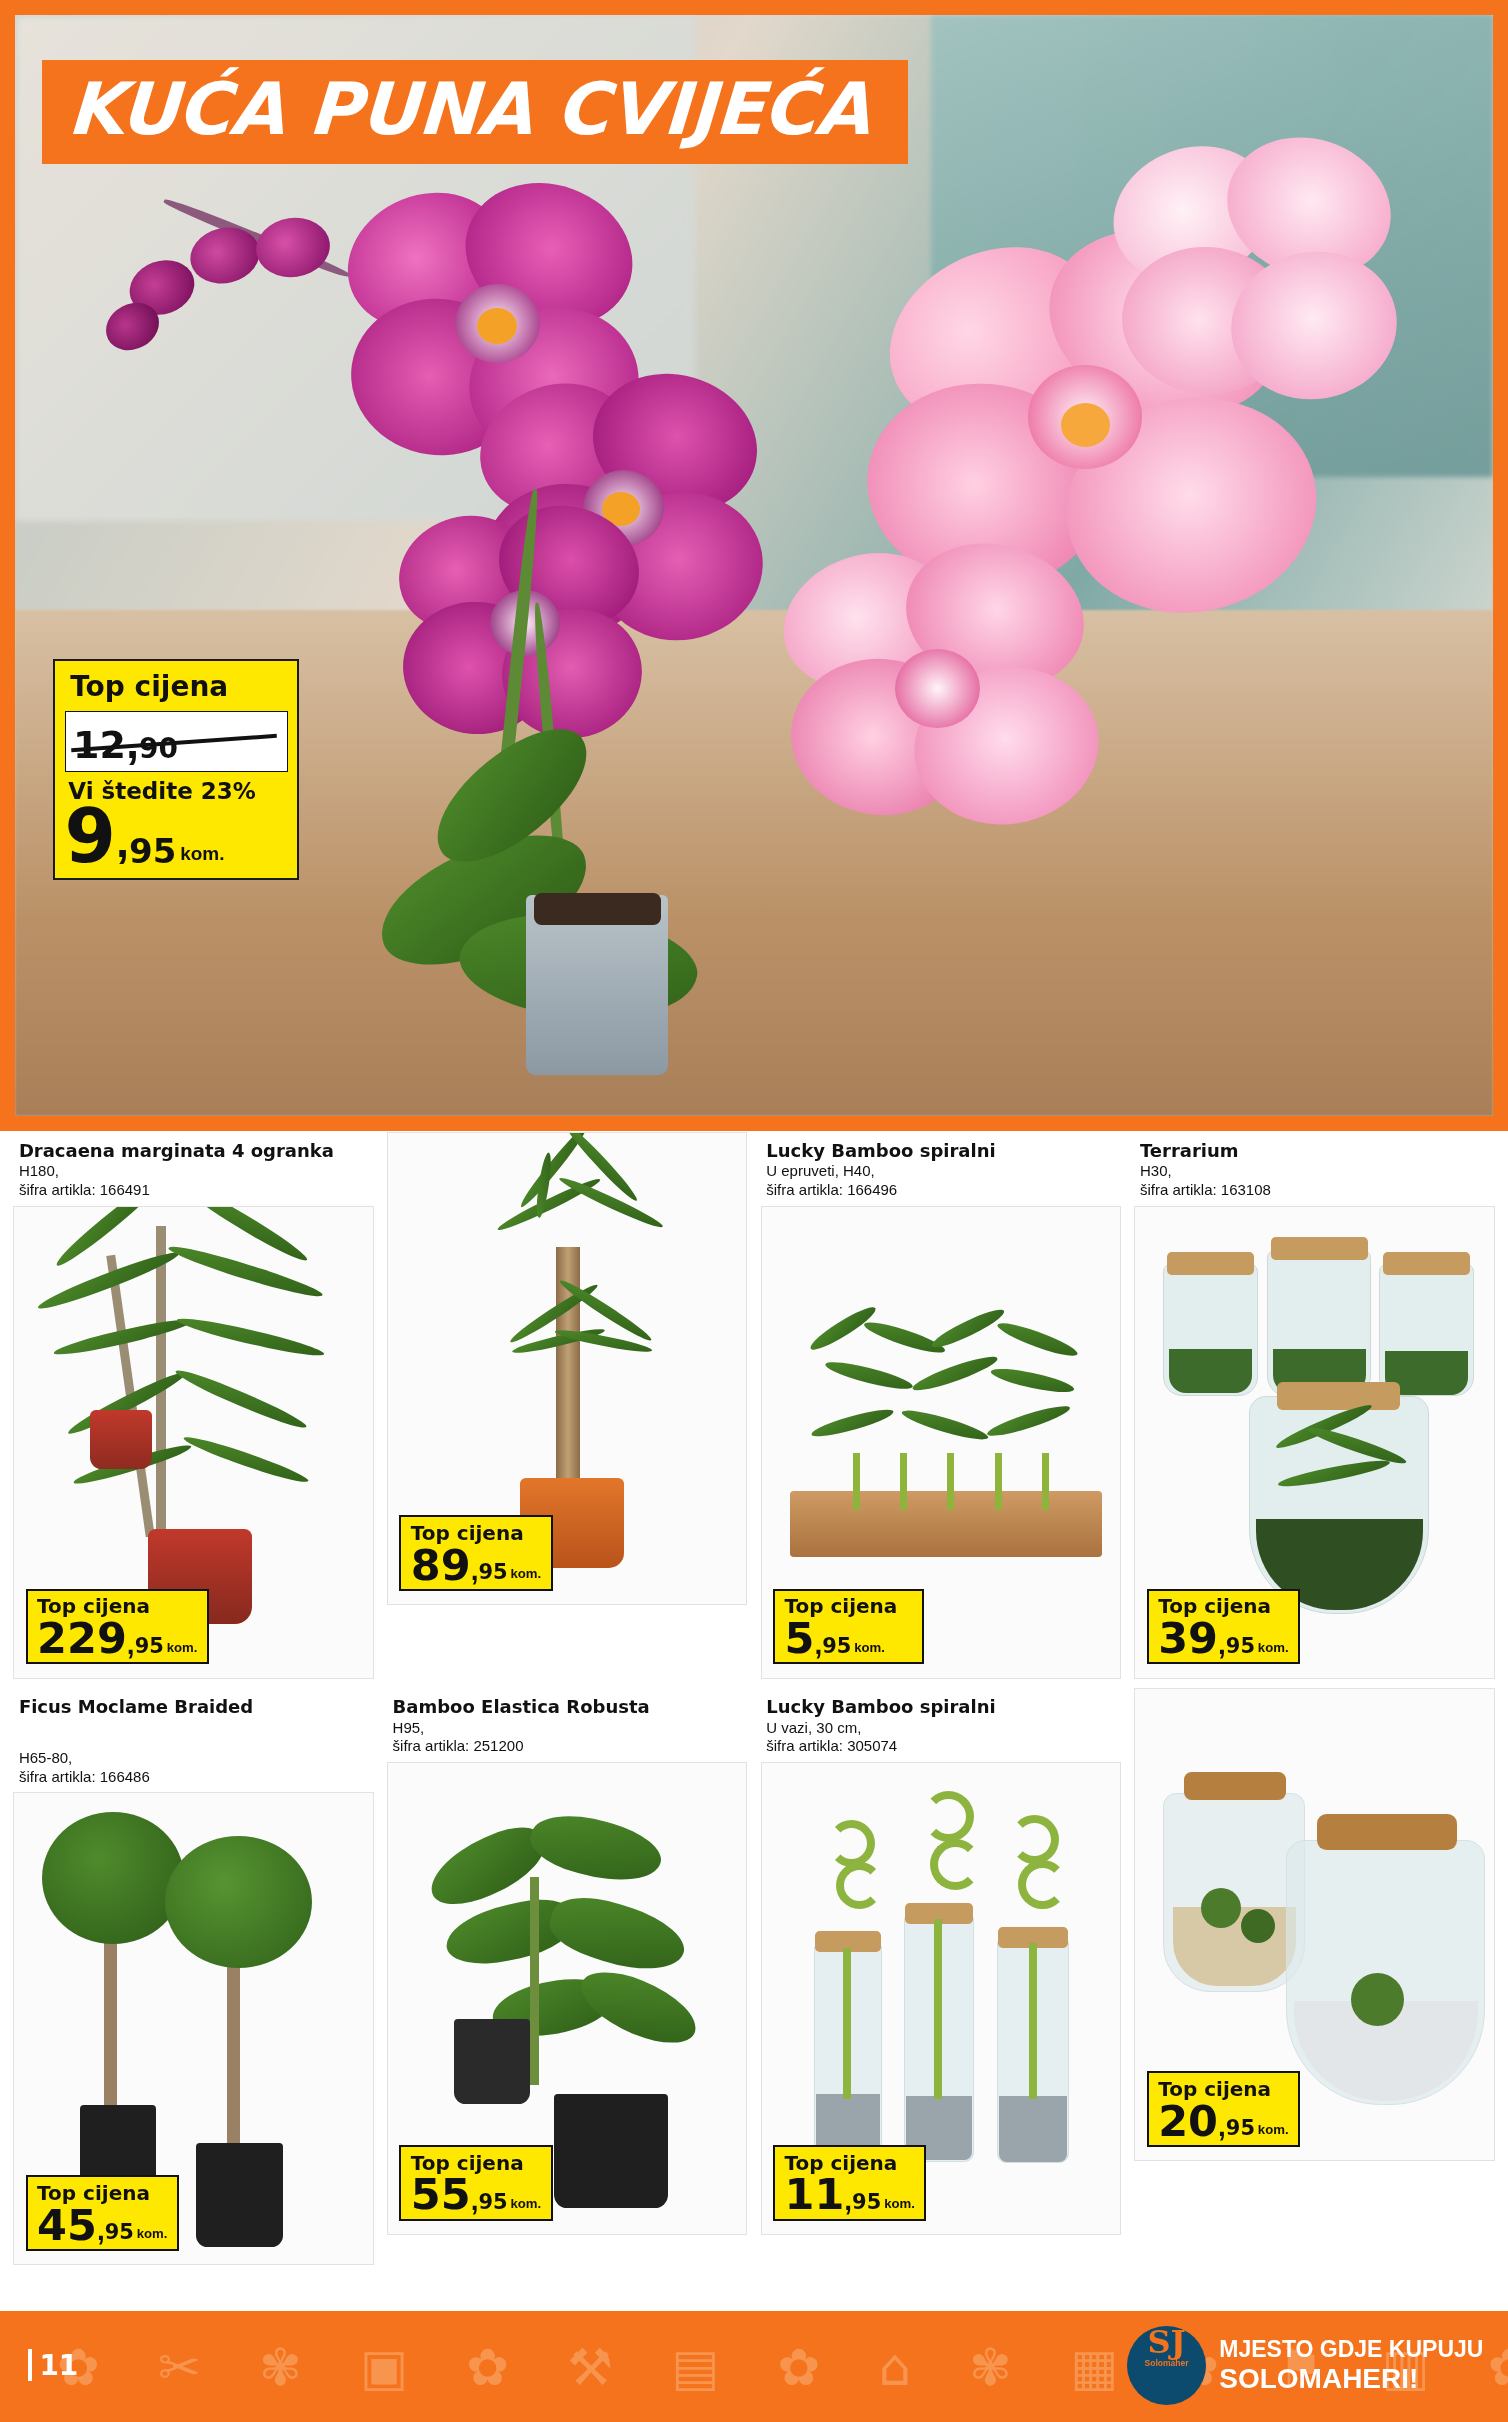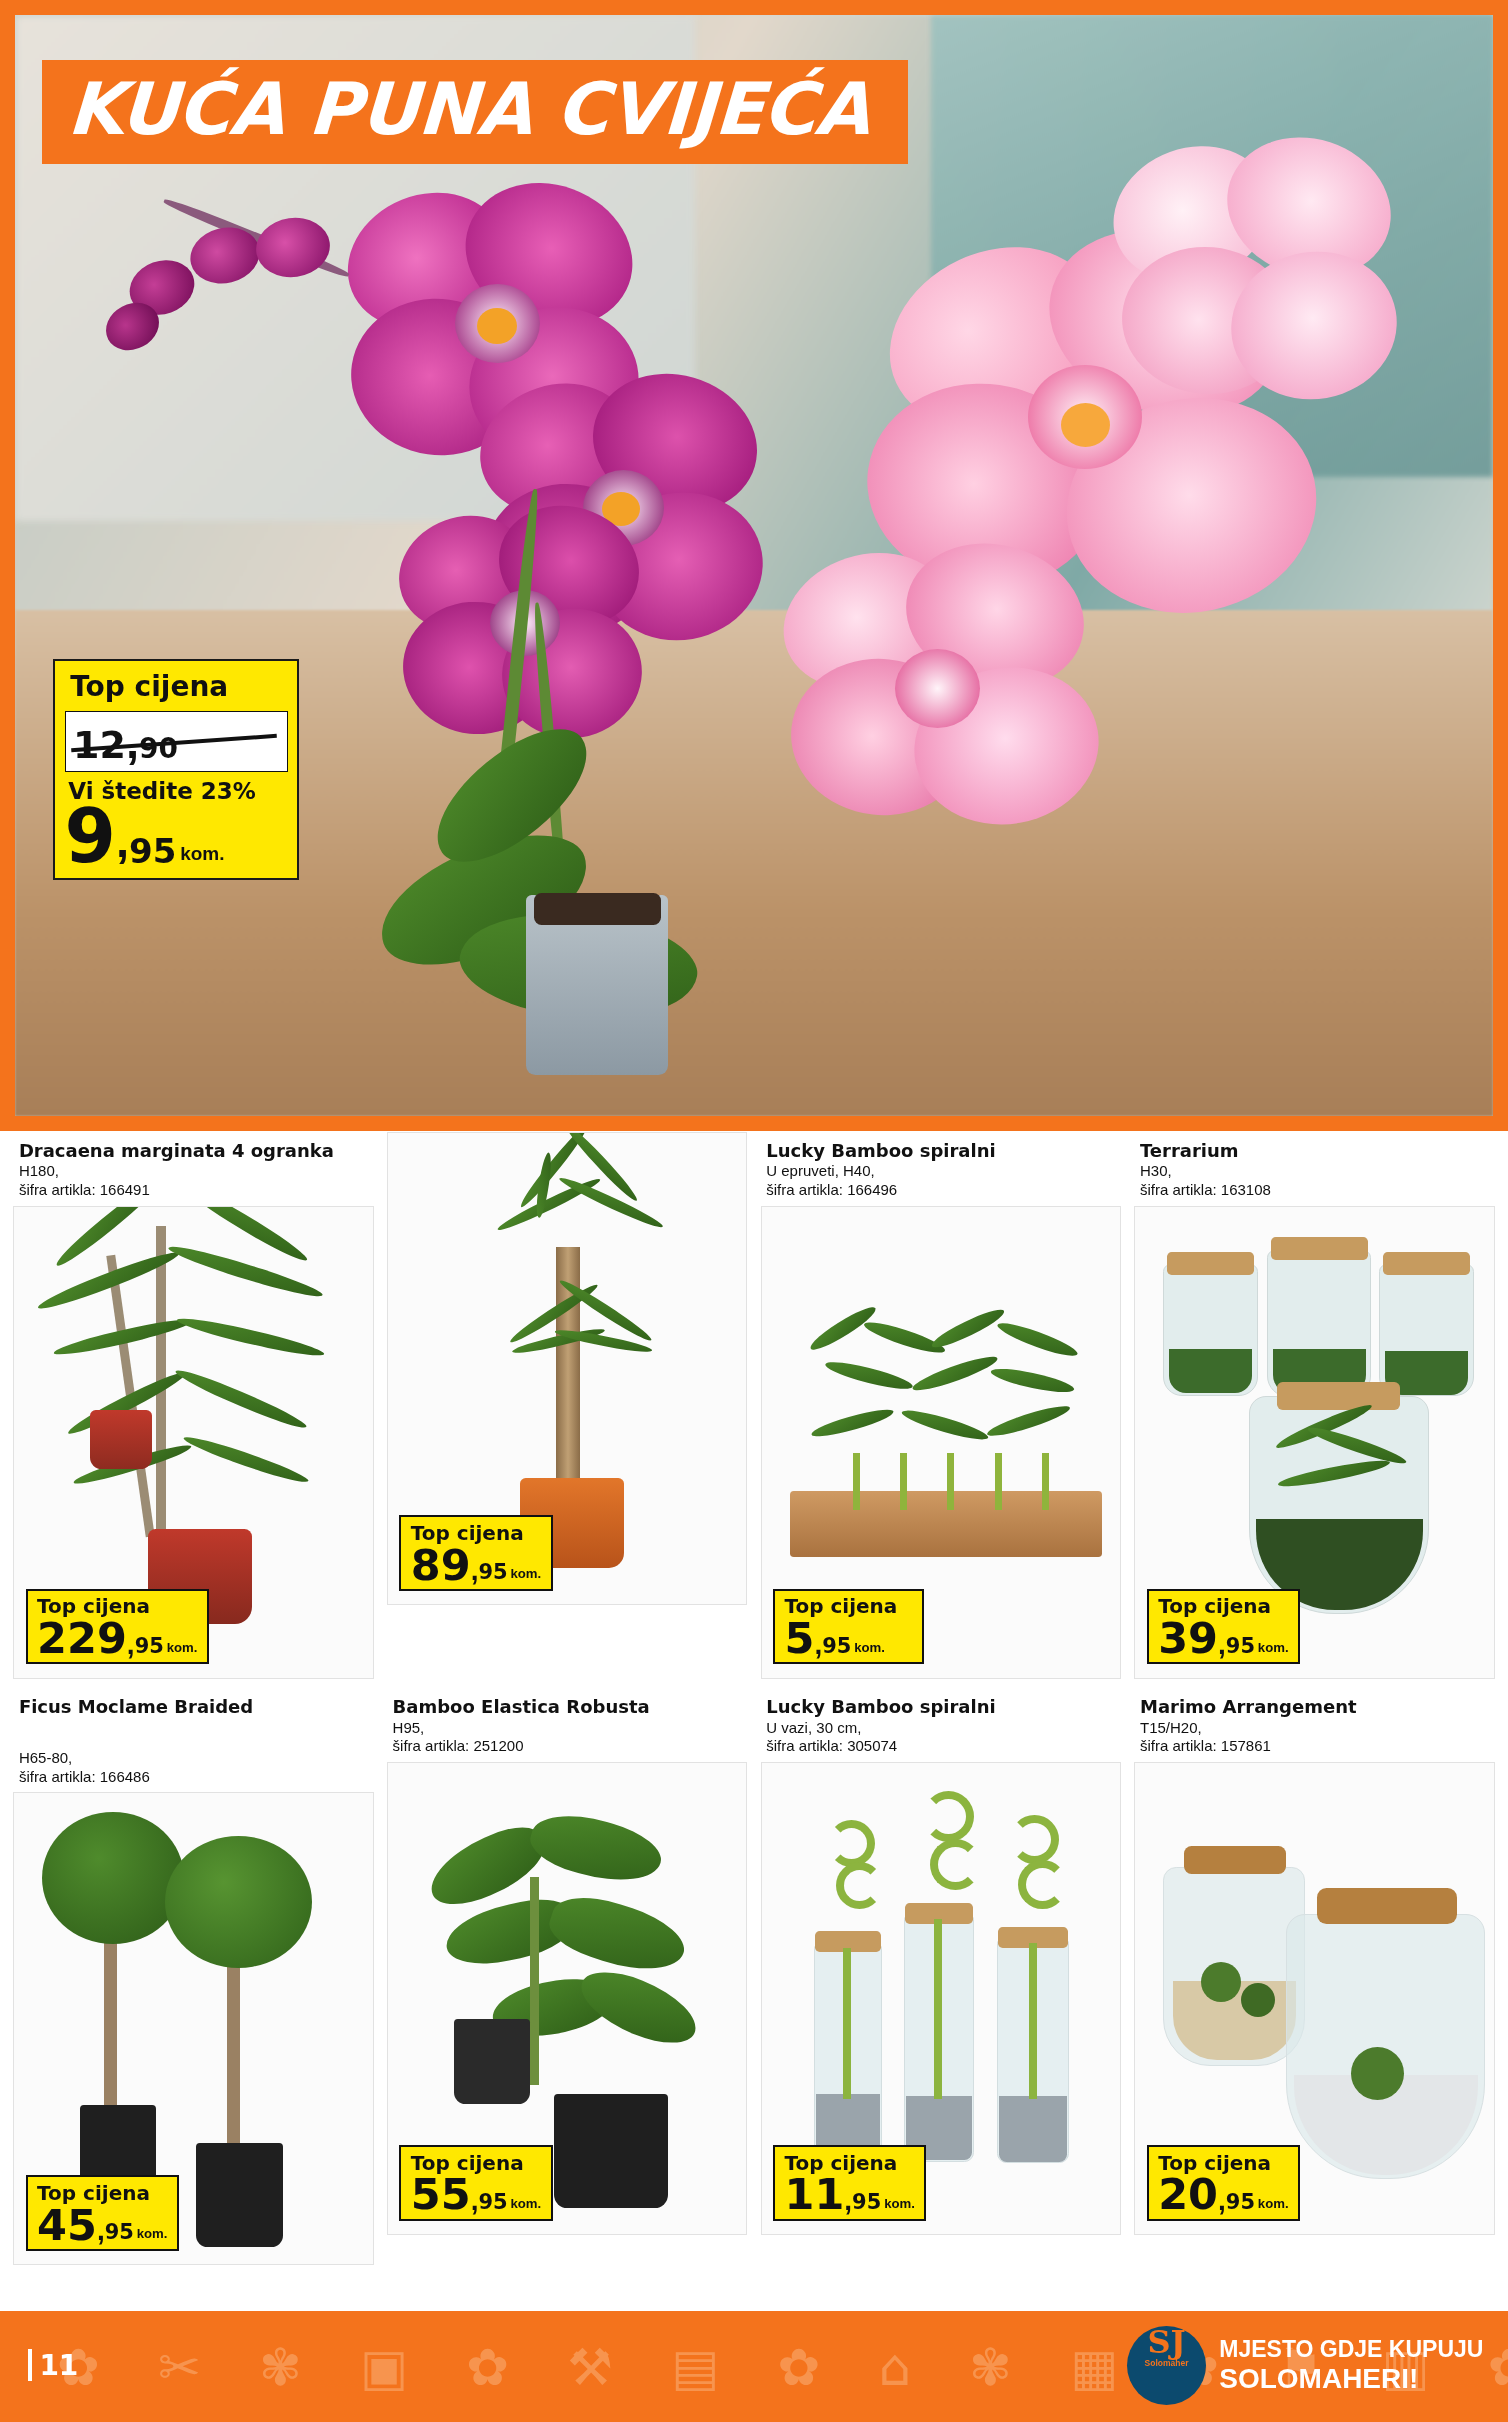--- a/index.html
+++ b/index.html
@@ -575,25 +575,20 @@
               <span class="i">11</span>
               <span class="cm">,</span>
               <span class="c">95</span>
               <span class="u">kom.</span>
             </div>
           </div>
         </div>
       </div>
 
       <div class="cell">
-        <div class="cell-head">
-          <div class="name">Marimo Arrangement</div>
-          <div class="spec" style="white-space:pre-line;">T15/H20,
-šifra artikla: 157861</div>
-        </div>
         <div class="photo short">
           <div style="position:absolute; left:28px; top:104px; width:142px; height:199px; background:rgba(218,232,234,.6); border:0.9px solid #d7e0e2; border-radius:13.2px 13.2px 47px 47px;"></div>
           <div style="position:absolute; left:49px; top:83px; width:102px; height:28px; background:#b5803f; border-radius:7.6px;"></div>
           <div style="position:absolute; left:38px; top:218px; width:123px; height:79px; background:#d8c9a6; border-radius:0 0 44px 44px;"></div>
           <div style="position:absolute; left:66px; top:199px; width:40px; height:40px; border-radius:50%; background:#4c7b2c;"></div>
           <div style="position:absolute; left:106px; top:220px; width:34px; height:34px; border-radius:50%; background:#3f6a24;"></div>
           <div style="position:absolute; left:151px; top:151px; width:199px; height:265px; background:rgba(218,232,234,.65); border:0.9px solid #d7e0e2; border-radius:19px 19px 95px 95px;"></div>
           <div style="position:absolute; left:182px; top:125px; width:140px; height:36px; background:#b5803f; border-radius:9.5px;"></div>
           <div style="position:absolute; left:159px; top:312px; width:184px; height:100px; background:#e3e6e8; border-radius:0 0 89px 89px;"></div>
           <div style="position:absolute; left:216px; top:284px; width:53px; height:53px; border-radius:50%; background:#4c7b2c;"></div>

